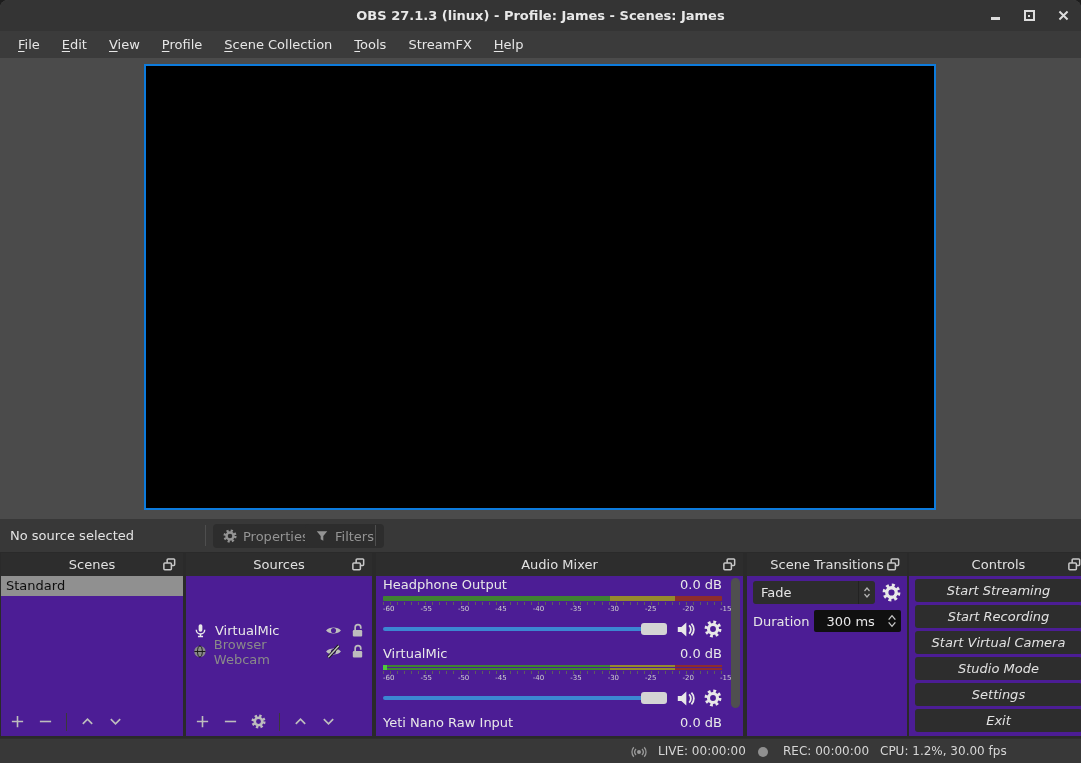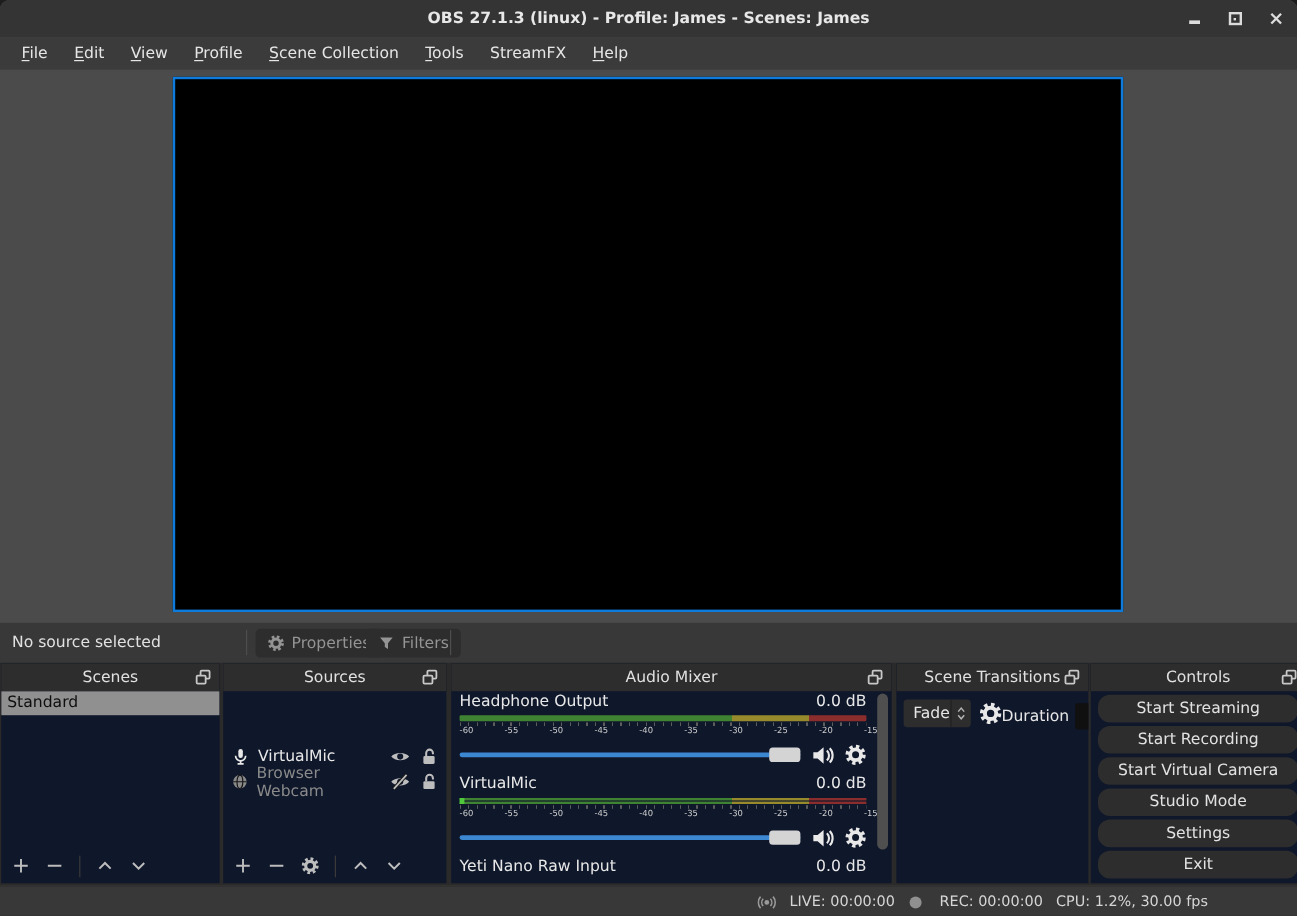--- a/index.html
+++ b/index.html
@@ -29,21 +29,21 @@
   .canvas{position:absolute;left:144px;top:64px;width:792px;height:446px;background:#000;
     border:2px solid var(--blue-border);}
   
   .src-toolbar{position:absolute;top:519px;left:0;right:0;height:33px;background:#383838;}
   .src-status{position:absolute;left:10px;top:0;line-height:33px;font-size:13px;color:#e2e2e2;}
   .vsep{position:absolute;top:6px;width:1px;height:21px;background:#4e4e4e;}
   .tb-btn{position:absolute;top:5px;height:24px;background:#2d2d2d;border:none;border-radius:4px;
     color:#949494;font-size:13px;font-family:inherit;display:flex;align-items:center;gap:6px;padding:0 10px;}
   
   .docks{position:absolute;top:552px;left:0;right:0;height:186px;background:#2a2a2a;}
-  .panel{position:absolute;top:1px;height:183px;background:#0f172a;display:flex;flex-direction:column;overflow:hidden;}
+  .panel{position:absolute;top:1px;height:183px;background:#4c1d95;display:flex;flex-direction:column;overflow:hidden;}
   .panel-header{flex:none;height:23px;background:#2d2d2d;color:#e0e0e0;font-size:13px;
     display:flex;align-items:center;justify-content:center;position:relative;}
   .popout{position:absolute;right:6px;top:4px;color:#c8c8c8;}
   #panel-scenes{left:1px;width:182px;}
   #panel-sources{left:186px;width:186px;gap:44px;}
   #panel-mixer{left:376px;width:367px;}
   #panel-transitions{left:747px;width:160px;}
   #panel-controls{left:909px;width:179px;}
   
   .list{flex:1;}
@@ -68,37 +68,37 @@
   .tickmarks{height:3px;margin-top:1px;
     background:repeating-linear-gradient(90deg,#5d5d5d 0 1px,transparent 1px 7.05px);}
   .ticks{display:flex;justify-content:space-between;font-size:7px;line-height:9px;color:#cfcfcf;gap:26px;}
   .slider-row{display:flex;align-items:center;gap:9px;margin-top:4px;height:22px;}
   .track{flex:1;height:4px;border-radius:2px;background:var(--slider);position:relative;}
   .handle{position:absolute;right:0;top:-4px;width:26px;height:12px;border-radius:3px;background:#d4d4d4;}
   .mx-icon{color:#e8e8e8;background:none;border:none;display:flex;align-items:center;padding:0;}
   .mx-scroll{position:absolute;right:2px;top:2px;bottom:2px;width:11px;}
   .mx-thumb{position:absolute;left:1px;top:0;width:9px;height:130px;border-radius:5px;background:#4f4f4f;}
   
-  .trans-body{padding:4px 6px;display:flex;flex-direction:row;}
+  .trans-body{padding:4px 6px;display:flex;flex-direction:column;}
   .trans-row1{display:flex;align-items:center;gap:7px;margin-top:1px;}
   .combo{flex:1;height:23px;background:#2d2d2d;border-radius:3px;display:flex;align-items:center;
     font-size:13px;color:#e6e6e6;padding-left:8px;}
   .combo-spin{margin-left:auto;height:100%;width:17px;border-left:1px solid #222;
     display:flex;flex-direction:column;align-items:center;justify-content:center;gap:1px;color:#b4b4b4;}
   .gear-flat{background:none;border:none;color:#e8e8e8;display:flex;align-items:center;padding:0;}
   .trans-row2{display:flex;align-items:center;gap:5px;margin-top:6px;}
   .dur-label{font-size:13px;color:#e6e6e6;}
   .spinbox{flex:1;height:22px;background:#101010;border-radius:2px;display:flex;align-items:center;
     font-size:13px;color:#e8e8e8;padding-left:12px;position:relative;}
   .spin-arrows{position:absolute;right:3px;top:0;height:100%;display:flex;flex-direction:column;
     align-items:center;justify-content:center;gap:0px;color:#cicici;color:#c9c9c9;}
   
   .controls-body{padding:3px 6px;display:flex;flex-direction:column;gap:3px;}
-  .ctl-btn{height:23px;flex:none;background:#2d2d2d;border:none;border-radius:10px;color:#e2e2e2;
-    font-size:13px;font-family:inherit;}
+  .ctl-btn{height:23px;flex:none;background:#2d2d2d;border:none;border-radius:3px;color:#e2e2e2;
+    font-size:13px;font-family:inherit;font-style:italic;}
   
   .statusbar{position:absolute;bottom:0;left:0;right:0;height:25px;background:#383838;
     border-top:1px solid #2e2e2e;font-size:12px;color:#d6d6d6;}
   .sb{position:absolute;top:0;line-height:24px;}
   .sb-icon{position:absolute;top:5px;color:#9a9a9a;}
   .rec-dot{position:absolute;top:8px;width:10px;height:10px;border-radius:50%;background:#909090;}
 </style>
 </head>
 <body>
 

